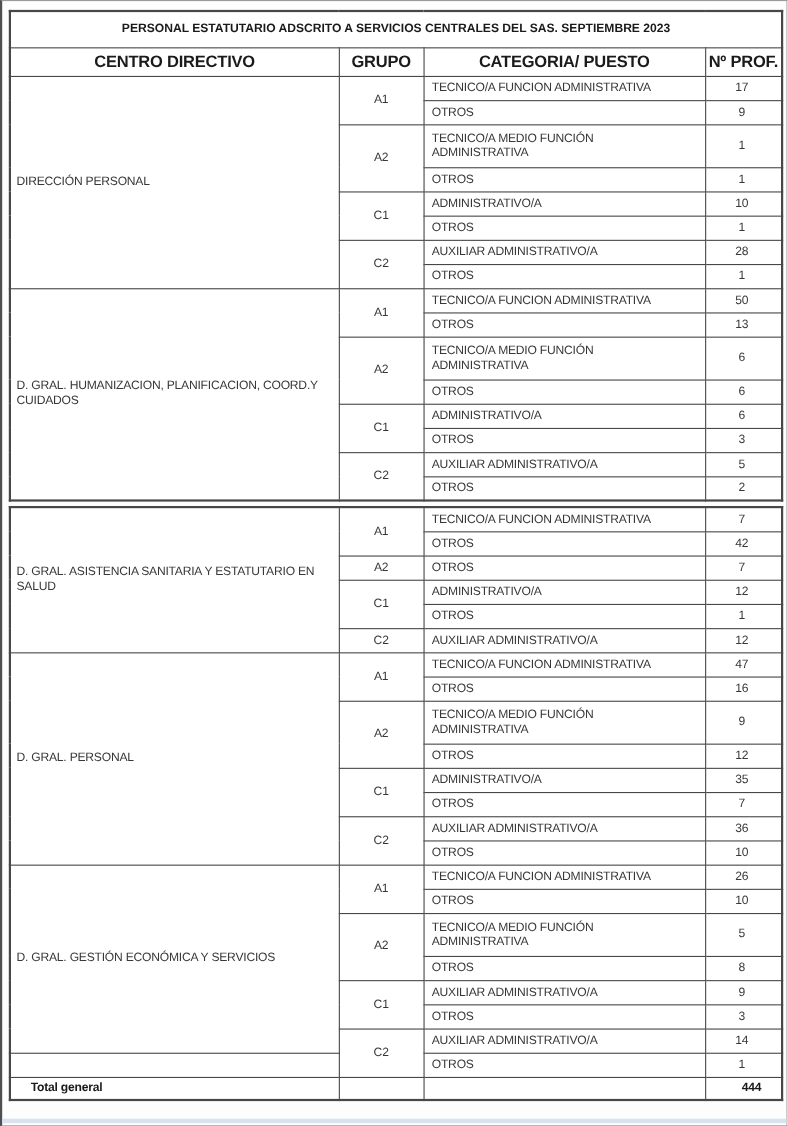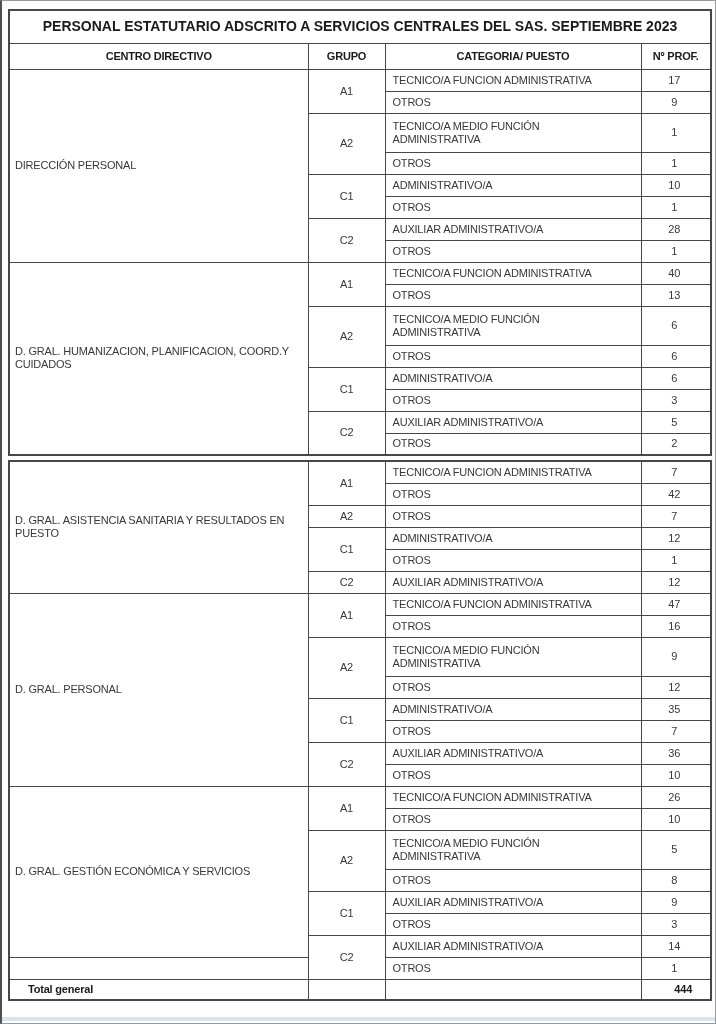--- a/index.html
+++ b/index.html
@@ -30,29 +30,29 @@
   .t th, .t td {
     border: 1px solid #474747;
     font-size: 11px;
     line-height: 13px;
     color: #383838;
     vertical-align: middle;
     overflow: hidden;
   }
   tr.title-row th {
     height: 33px;
-    font-size: 14px;
+    font-size: 11px;
     font-weight: bold;
     text-align: center;
     color: #1a1a1a;
     letter-spacing: 0;
   }
   tr.head-row th {
     height: 26px;
-    font-size: 11px;
+    font-size: 15px;
     font-weight: bold;
     text-align: center;
     color: #1a1a1a;
   }
   tbody tr { height: 22px; }
   tbody tr.tall { height: 39px; }
   td.centro { padding: 2px 4px 2px 5px; }
   td.grupo  { text-align: center; }
   td.cat    { padding: 2px 4px 2px 7px; }
   .cat-inner.narrow { max-width: 205px; }
@@ -146,21 +146,21 @@
             <div class="cat-inner">OTROS</div>
           </td>
           <td class="num">1</td>
         </tr>
         <tr>
           <td class="centro" rowspan="8">D. GRAL. HUMANIZACION, PLANIFICACION, COORD.Y CUIDADOS</td>
           <td class="grupo" rowspan="2">A1</td>
           <td class="cat">
             <div class="cat-inner">TECNICO/A FUNCION ADMINISTRATIVA</div>
           </td>
-          <td class="num">40</td>
+          <td class="num">50</td>
         </tr>
         <tr>
           <td class="cat">
             <div class="cat-inner">OTROS</div>
           </td>
           <td class="num">13</td>
         </tr>
         <tr class="tall">
           <td class="grupo" rowspan="2">A2</td>
           <td class="cat">
@@ -205,21 +205,21 @@
 
   <table class="t seg2">
     <colgroup>
       <col style="width:299px">
         <col style="width:77px">
         <col style="width:256px">
         <col style="width:70px">
     </colgroup>
     <tbody id="seg-body-1">
         <tr>
-          <td class="centro" rowspan="6">D. GRAL. ASISTENCIA SANITARIA Y RESULTADOS EN PUESTO</td>
+          <td class="centro" rowspan="6">D. GRAL. ASISTENCIA SANITARIA Y ESTATUTARIO EN SALUD</td>
           <td class="grupo" rowspan="2">A1</td>
           <td class="cat">
             <div class="cat-inner">TECNICO/A FUNCION ADMINISTRATIVA</div>
           </td>
           <td class="num">7</td>
         </tr>
         <tr>
           <td class="cat">
             <div class="cat-inner">OTROS</div>
           </td>

